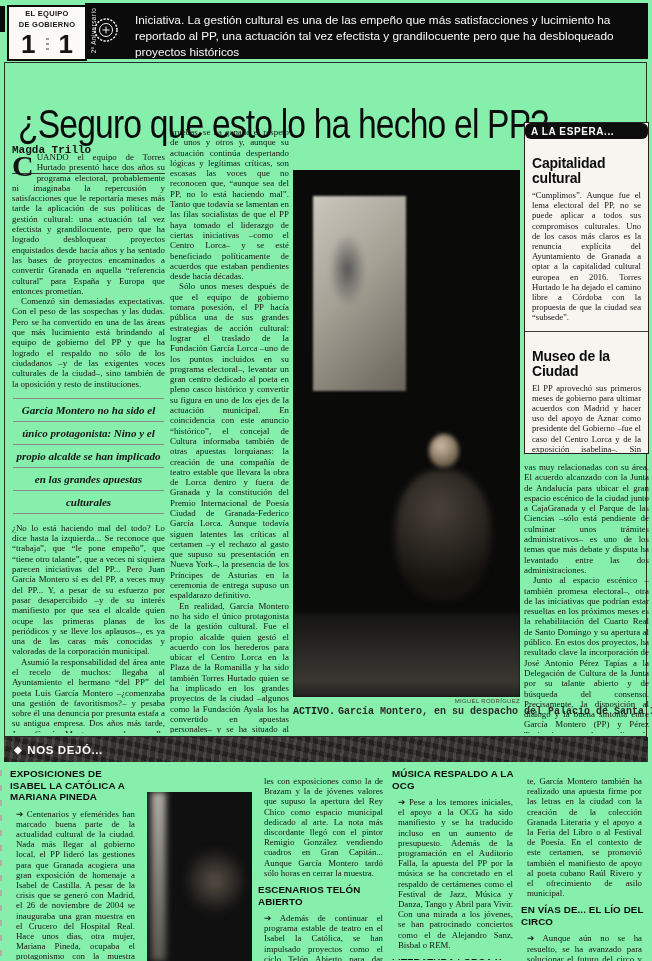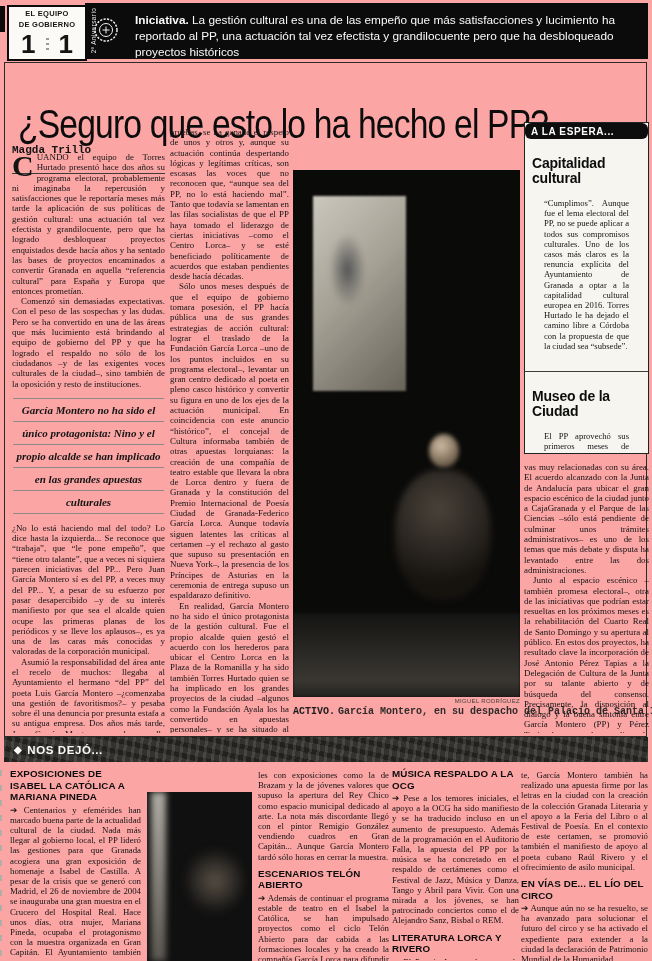--- a/index.html
+++ b/index.html
@@ -1,34 +1,34 @@
 <!DOCTYPE html>
 <html><head>
 <meta charset="utf-8">
 <style>
   html,body{margin:0;padding:0;background:#e9e7e2;}
-  .page{position:relative;width:652px;height:961px;background:#fca5a5;overflow:hidden;
+  .page{position:relative;width:652px;height:961px;background:#86efac;overflow:hidden;
         font-family:"Liberation Serif", serif;color:#141414;}
 
   
   .corner-bar{position:absolute;left:0;top:6px;width:5px;height:26px;background:#0b0b0b;}
   .kicker-box{position:absolute;left:7px;top:5px;width:76px;height:52px;border:2px solid #0b0b0b;
               background:#fbfaf6;text-align:center;font-family:"Liberation Sans",sans-serif;}
   .kicker-box .kline{font-size:7.5px;font-weight:bold;letter-spacing:.3px;margin-top:3px;line-height:8px;}
   .kicker-nums{display:flex;justify-content:space-between;align-items:center;padding:2px 12px 0 12px;}
   .kicker-nums .num{font-size:26px;font-weight:bold;line-height:26px;}
   .num-sep{width:3px;height:13px;background:repeating-linear-gradient(to bottom,#9a9a9a 0 2px,transparent 2px 5px);}
   .anniv-strip{position:absolute;left:85px;top:3px;width:36px;height:56px;background:#0b0b0b;overflow:hidden;}
   .anniv-text{position:absolute;left:-22px;top:24px;width:60px;transform:rotate(-90deg);
               font-family:"Liberation Sans",sans-serif;font-size:6.5px;color:#e8e8e8;text-align:center;letter-spacing:.4px;}
   .crest{position:absolute;right:2px;top:14px;}
   .lead-bar{position:absolute;left:121px;top:3px;width:527px;height:56px;background:#0b0b0b;color:#fafafa;
             box-sizing:border-box;padding:9px 12px 0 14px;font-family:"Liberation Sans",sans-serif;
             font-size:11.8px;line-height:16px;}
-  .lead-bar b{font-weight:bold;}
+  .lead-bar b{font-weight:normal;}
 
   
   .article-frame{position:absolute;left:4px;top:62px;width:643px;height:675px;border:1px solid #2a2a2a;box-sizing:border-box;}
   .headline{position:absolute;left:18px;top:74px;width:740px;font-family:"Liberation Sans",sans-serif;
             font-size:41px;font-weight:400;letter-spacing:-1px;color:#0c0c0c;
             transform:scaleX(.82);transform-origin:left top;white-space:nowrap;}
   .byline{position:absolute;left:12px;top:144px;width:153px;font-family:Liberation Mono, monospace;
           font-size:11px;font-weight:bold;border-bottom:1px solid #3c3c3c;padding-bottom:17px;}
 
   .bodytext{font-size:8.9px;line-height:10.3px;text-align:justify;}
@@ -64,32 +64,32 @@
 
   
   .sidebar{position:absolute;left:524px;top:122px;width:125px;height:332px;border:1px solid #222;
            box-sizing:border-box;background:#f6f5f0;overflow:hidden;}
   .sidebar-title{background:#0d0d0d;color:#fcfcfc;font-family:"Liberation Sans",sans-serif;
            font-size:10px;font-weight:bold;letter-spacing:.6px;padding:3px 6px 2px;border-radius:6px;}
   .sidebar-item{padding:5px 7px 8px;}
   .sidebar-item + .sidebar-item{border-top:1px solid #3e3e3e;}
   .sidebar-item h3{margin:12px 0 4px;font-family:"Liberation Sans",sans-serif;font-size:14px;line-height:15px;
            font-weight:bold;color:#0d0d0d;letter-spacing:-.2px;}
-  .sidebar-item p{margin:12px;font-size:8.6px;line-height:10.2px;text-align:justify;}
+  .sidebar-item p{margin:0;font-size:8.6px;line-height:10.2px;text-align:justify;}
 
   
   .band{position:absolute;left:4px;top:737px;width:644px;height:25px;box-sizing:border-box;
         background-color:#34322e;
         background-image:repeating-linear-gradient(97deg,rgba(255,255,255,.10) 0 3px,transparent 3px 8px),
                          repeating-linear-gradient(13deg,rgba(0,0,0,.35) 0 5px,transparent 5px 11px);
         color:#fbfbf8;display:flex;align-items:center;padding-left:10px;
         font-family:"Liberation Sans",sans-serif;font-size:11.5px;font-weight:bold;letter-spacing:.6px;}
   .band .band-icon{margin-right:5px;font-size:10px;}
   .bcol{position:absolute;top:768px;height:192px;overflow:hidden;font-size:8.8px;line-height:10.2px;text-align:justify;}
-  .bcol p{margin:0;}
+  .bcol p{margin:6px;}
   .bhead{font-family:"Liberation Sans",sans-serif;font-weight:bold;font-size:9.8px;line-height:11.5px;
          letter-spacing:.1px;margin:6px 0 2px;color:#0c0c0c;text-align:left;}
   .bhead.first{margin-top:0;}
   .bcol-a{left:10px;width:131px;}
   .photo-b{position:absolute;left:147px;top:792px;width:105px;height:169px;background:#101010;overflow:hidden;}
   .photo-b .streak{position:absolute;left:4%;top:0;width:14%;height:100%;
         background:linear-gradient(#d6d2c8,#6b6althou75f);background:linear-gradient(#d6d2c8,#6b675f);filter:blur(3px);opacity:.8;}
   .photo-b .glow{position:absolute;right:8%;top:30%;width:55%;height:45%;border-radius:50%;
         background:radial-gradient(circle,#5a5147 0%,transparent 70%);filter:blur(4px);}
   .bcol-c{left:258px;width:131px;top:770px;}

